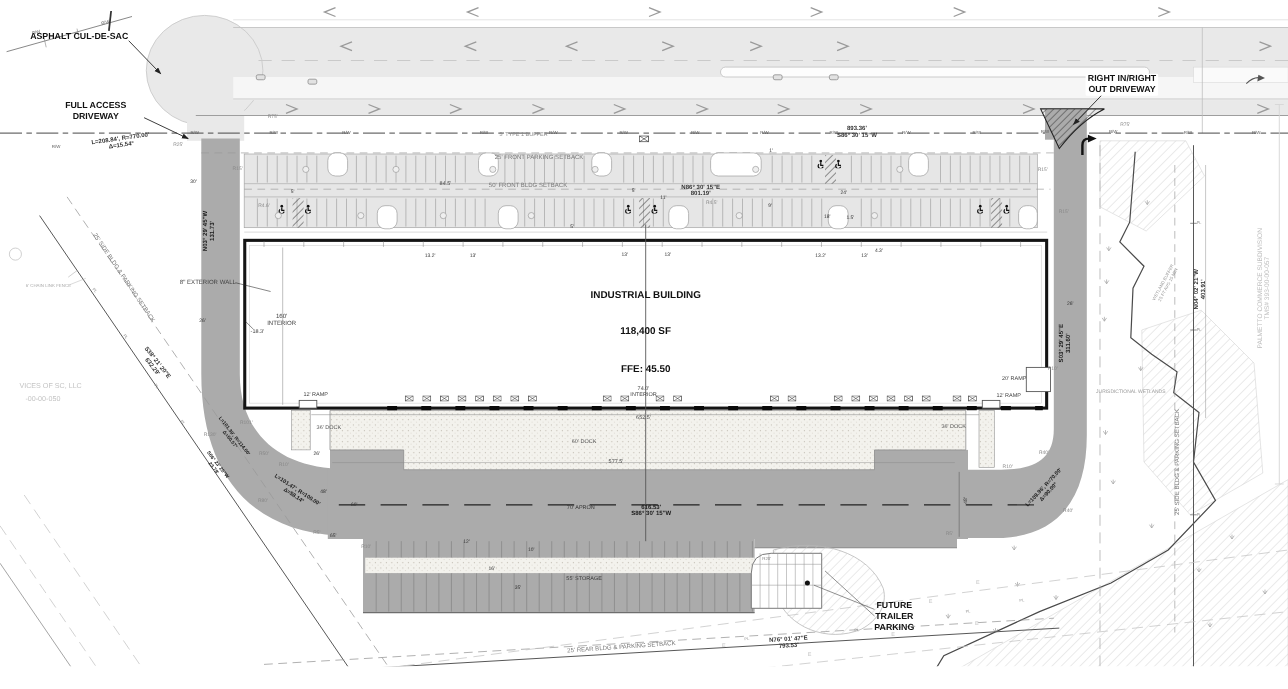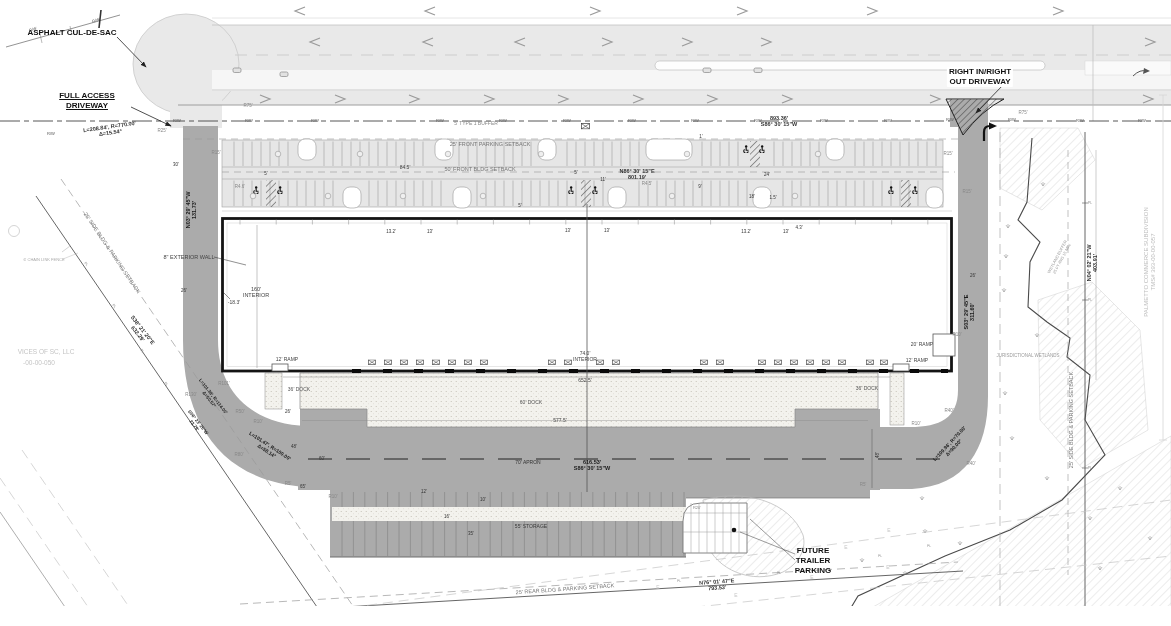--- a/index.html
+++ b/index.html
@@ -468,24 +468,29 @@
     <line x1="117" y1="37" x2="146" y2="67" marker-end="url(#ah)"></line>
     <line x1="131" y1="107" x2="171" y2="126" marker-end="url(#ah)"></line>
     <line x1="1004" y1="84" x2="976" y2="113" marker-end="url(#ah)"></line>
     <line x1="214" y1="257" x2="246" y2="265" stroke-width="0.5"></line>
     <line x1="230" y1="299" x2="223" y2="292" stroke-width="0.5"></line>
     <line x1="63" y1="259" x2="78" y2="253" stroke-width="0.4" stroke="#aaa"></line>
   </g>
 </svg>
 
 <div class="callout" style="left:72px;top:33px;font-size:8px;transform:translate(-50%,-50%);">ASPHALT CUL-DE-SAC</div>
-<div class="callout" style="left:87px;top:101px;font-size:8px;transform:translate(-50%,-50%);text-decoration:underline;">FULL ACCESS
+<div class="callout" style="left:87px;top:101px;font-size:8px;transform:translate(-50%,-50%);">FULL ACCESS
 DRIVEWAY</div>
-<div class="callout boxed" style="left:980px;top:77px;font-size:8px;transform:translate(-50%,-50%);">RIGHT IN/RIGHT
+<div class="callout boxed" style="left:1020px;top:77px;font-size:8px;transform:translate(-50%,-50%);">RIGHT IN/RIGHT
 OUT DRIVEWAY</div>
+<div class="callout" style="left:587px;top:296px;font-size:9px;transform:translate(-50%,-50%);">
+  <span>INDUSTRIAL BUILDING</span>
+  <span>118,400 SF</span>
+  <span>FFE: 45.50</span>
+</div>
 <div class="callout" style="left:813px;top:561px;font-size:8px;transform:translate(-50%,-50%);">FUTURE
 TRAILER
 PARKING</div>
 
 <div id="labels">
       <div class="ann" style="left: 779px; top: 121px; font-size: 5.5px; font-weight: 700; color: rgb(51, 51, 51); transform: translate(-50%, -50%) rotate(0deg);">893.36'
 S86° 30' 15"W</div>
       <div class="ann" style="left: 637px; top: 174px; font-size: 5.5px; font-weight: 700; color: rgb(51, 51, 51); transform: translate(-50%, -50%) rotate(0deg);">N86° 30' 15"E
 801.19'</div>
       <div class="ann" style="left: 592px; top: 465px; font-size: 5.5px; font-weight: 700; color: rgb(26, 26, 26); transform: translate(-50%, -50%) rotate(0deg);">616.53'

